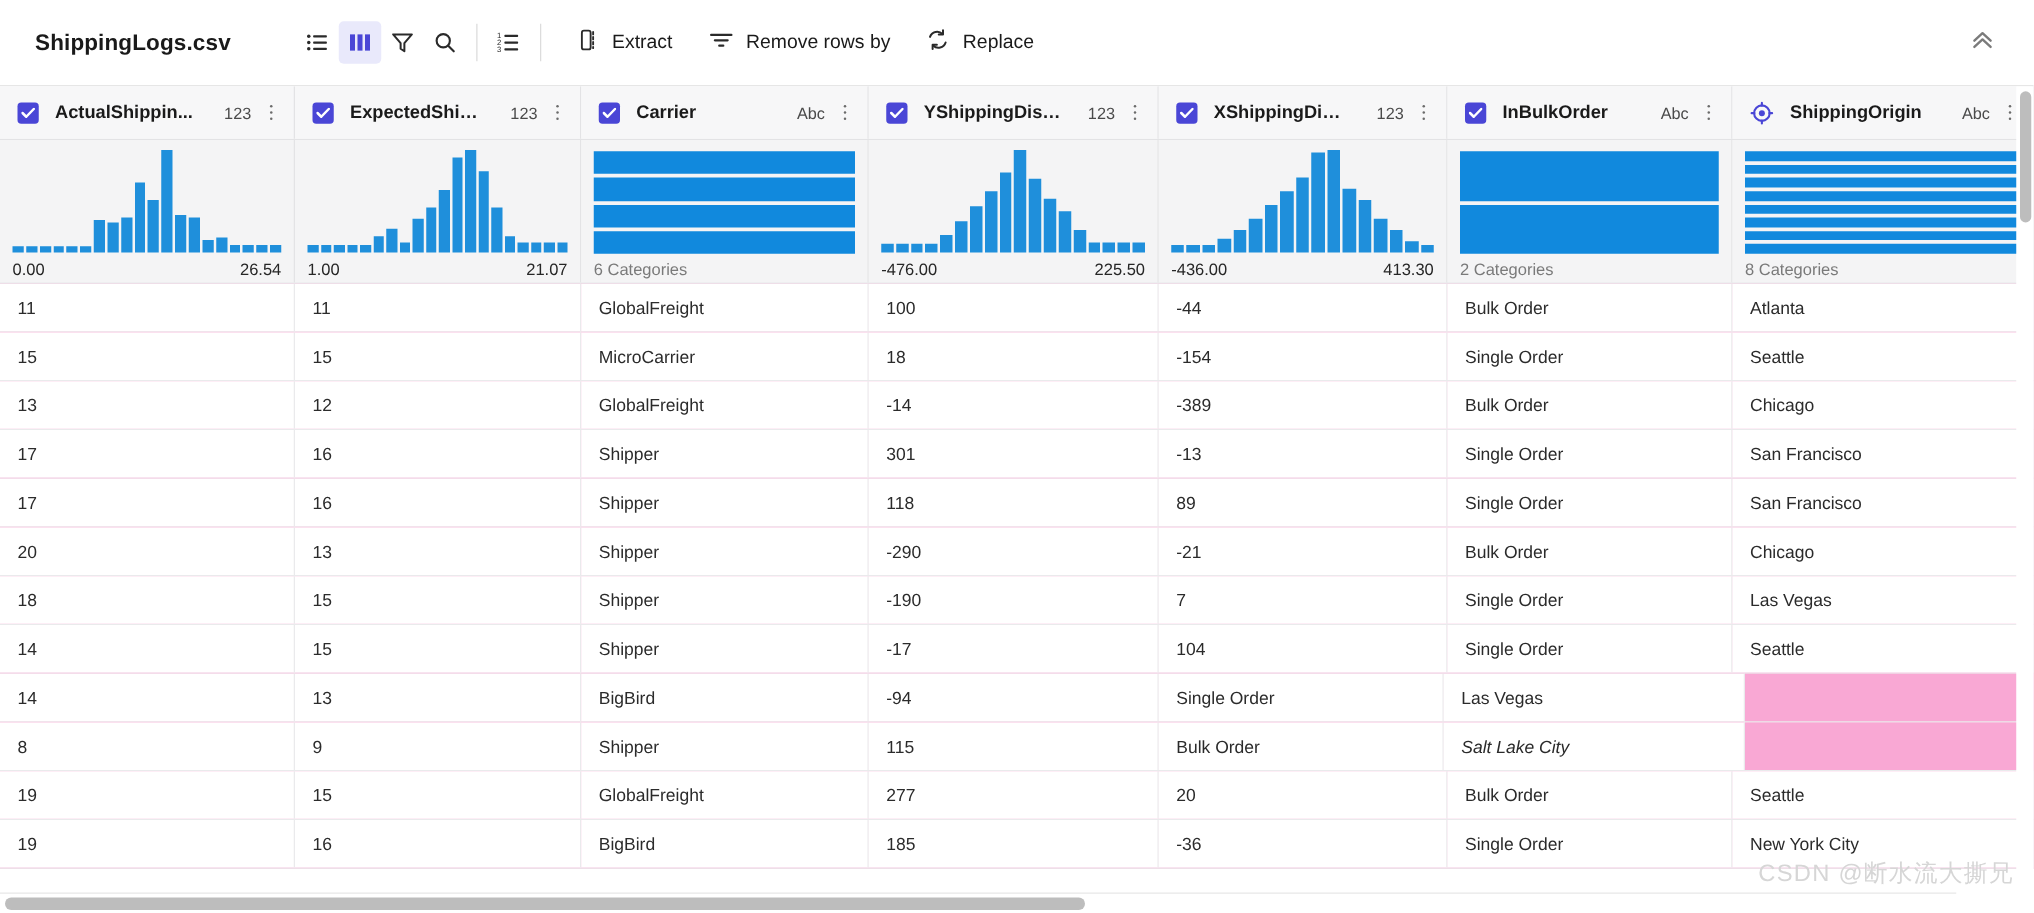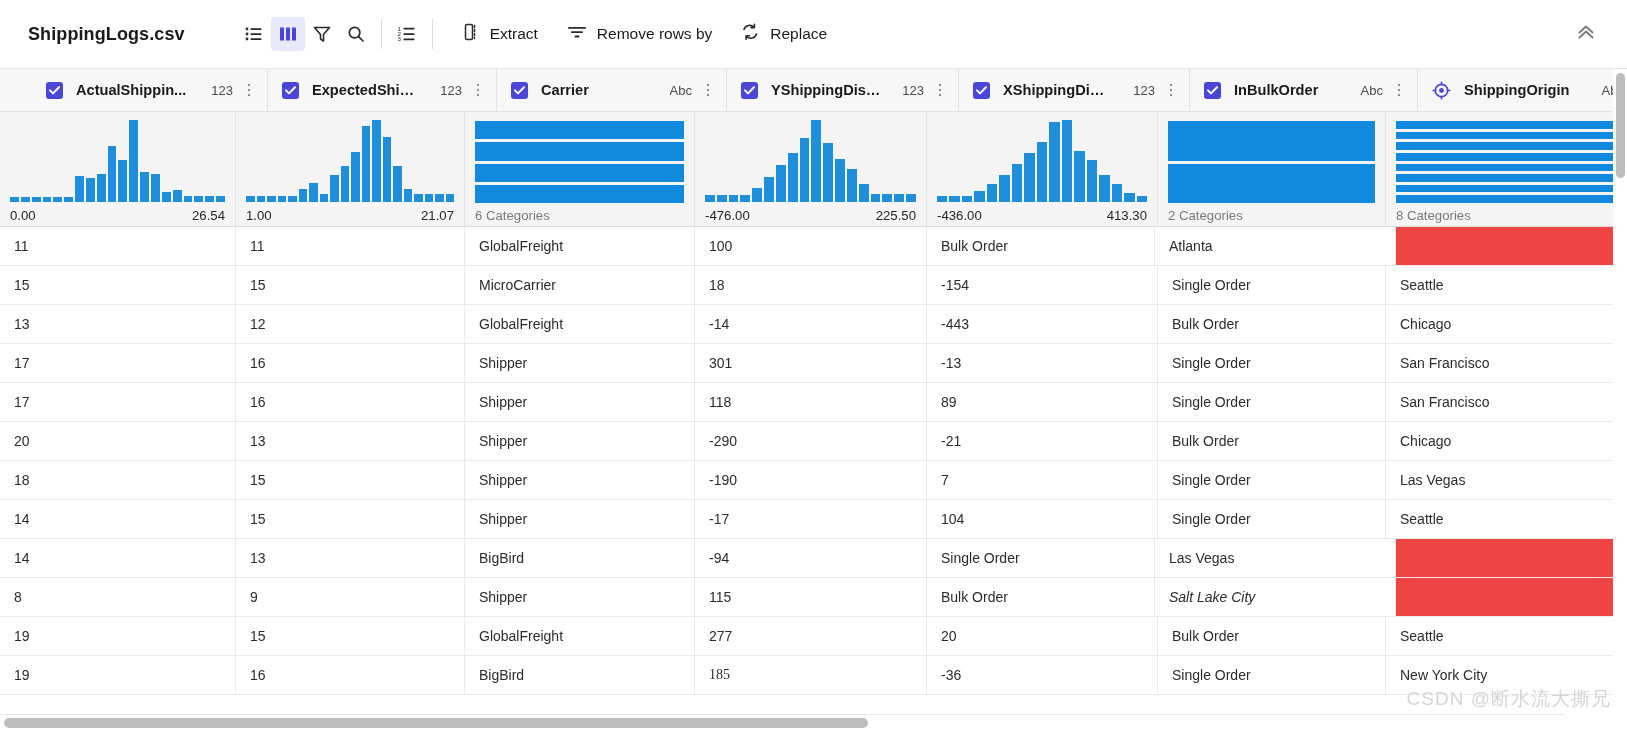--- a/index.html
+++ b/index.html
@@ -76,21 +76,20 @@
     width: 1627px;
   }
 
   .row { display: flex; }
 
   
   .hdr-row {
     height: 43px;
     background: #f7f7f8;
     border-bottom: 1px solid #e3e3e5;
-    padding-left: 32px;
   }
   .hdr-cell {
     display: flex; align-items: center;
     border-right: 1px solid #e3e3e5;
     padding: 0 11px 0 14px;
     background: #f7f7f8;
     position: relative;
     flex: 0 0 auto;
   }
   .chk {
@@ -152,21 +151,21 @@
   }
   .catbars {
     flex: 1 1 auto;
     display: flex; flex-direction: column; justify-content: flex-start; gap: 3px;
     padding-top: 1px;
   }
   .catbars .cbar { background: #1189dd; width: 100%; }
   .cat-label { height: 22px; display:flex; align-items:center; font-size: 13.2px; color: #7a7a7a; }
 
   
-  .data-row { height: 39px; background: #ef4444; border-bottom: 1px solid #eaeaec; }
+  .data-row { height: 39px; background: #f9a8d4; border-bottom: 1px solid #eaeaec; }
   .data-cell {
     border-right: 1px solid #eaeaec;
     display: flex; align-items: center;
     padding: 0 14px;
     font-size: 14px; color: #2b2b2b;
     white-space: nowrap; overflow: hidden;
     flex: 0 0 auto;
     background: #ffffff;
   }
 
@@ -533,38 +532,39 @@
               <div class="cbar" style="height: 7.625px;"></div>
             </div>
             <div class="cat-label">8 Categories</div>
           </div>
         </div>
         <div class="row data-row">
           <div class="data-cell" style="width: 236px;">11</div>
           <div class="data-cell" style="width: 229px;">11</div>
           <div class="data-cell" style="width: 230px;">GlobalFreight</div>
           <div class="data-cell" style="width: 232px;">100</div>
+          <div class="data-cell" style="width: 231px;">-44</div>
           <div class="data-cell" style="width: 228px;">Bulk Order</div>
           <div class="data-cell" style="width: 241px;">Atlanta</div>
         </div>
         <div class="row data-row">
           <div class="data-cell" style="width: 236px;">15</div>
           <div class="data-cell" style="width: 229px;">15</div>
           <div class="data-cell" style="width: 230px;">MicroCarrier</div>
           <div class="data-cell" style="width: 232px;">18</div>
           <div class="data-cell" style="width: 231px;">-154</div>
           <div class="data-cell" style="width: 228px;">Single Order</div>
           <div class="data-cell" style="width: 241px;">Seattle</div>
         </div>
         <div class="row data-row">
           <div class="data-cell" style="width: 236px;">13</div>
           <div class="data-cell" style="width: 229px;">12</div>
           <div class="data-cell" style="width: 230px;">GlobalFreight</div>
           <div class="data-cell" style="width: 232px;">-14</div>
-          <div class="data-cell" style="width: 231px;">-443</div>
+          <div class="data-cell" style="width: 231px;">-389</div>
           <div class="data-cell" style="width: 228px;">Bulk Order</div>
           <div class="data-cell" style="width: 241px;">Chicago</div>
         </div>
         <div class="row data-row">
           <div class="data-cell" style="width: 236px;">17</div>
           <div class="data-cell" style="width: 229px;">16</div>
           <div class="data-cell" style="width: 230px;">Shipper</div>
           <div class="data-cell" style="width: 232px;">301</div>
           <div class="data-cell" style="width: 231px;">-13</div>
           <div class="data-cell" style="width: 228px;">Single Order</div>
@@ -628,21 +628,21 @@
           <div class="data-cell" style="width: 230px;">GlobalFreight</div>
           <div class="data-cell" style="width: 232px;">277</div>
           <div class="data-cell" style="width: 231px;">20</div>
           <div class="data-cell" style="width: 228px;">Bulk Order</div>
           <div class="data-cell" style="width: 241px;">Seattle</div>
         </div>
         <div class="row data-row">
           <div class="data-cell" style="width: 236px;">19</div>
           <div class="data-cell" style="width: 229px;">16</div>
           <div class="data-cell" style="width: 230px;">BigBird</div>
-          <div class="data-cell" style="width: 232px; font-family: Liberation Serif, serif;">185</div>
+          <div class="data-cell" style="width: 232px;">185</div>
           <div class="data-cell" style="width: 231px;">-36</div>
           <div class="data-cell" style="width: 228px;">Single Order</div>
           <div class="data-cell" style="width: 241px;">New York City</div>
         </div>
       </div>
   </div>
 
   <div class="vscroll-track">
     <div class="vscroll-thumb"></div>
   </div>

